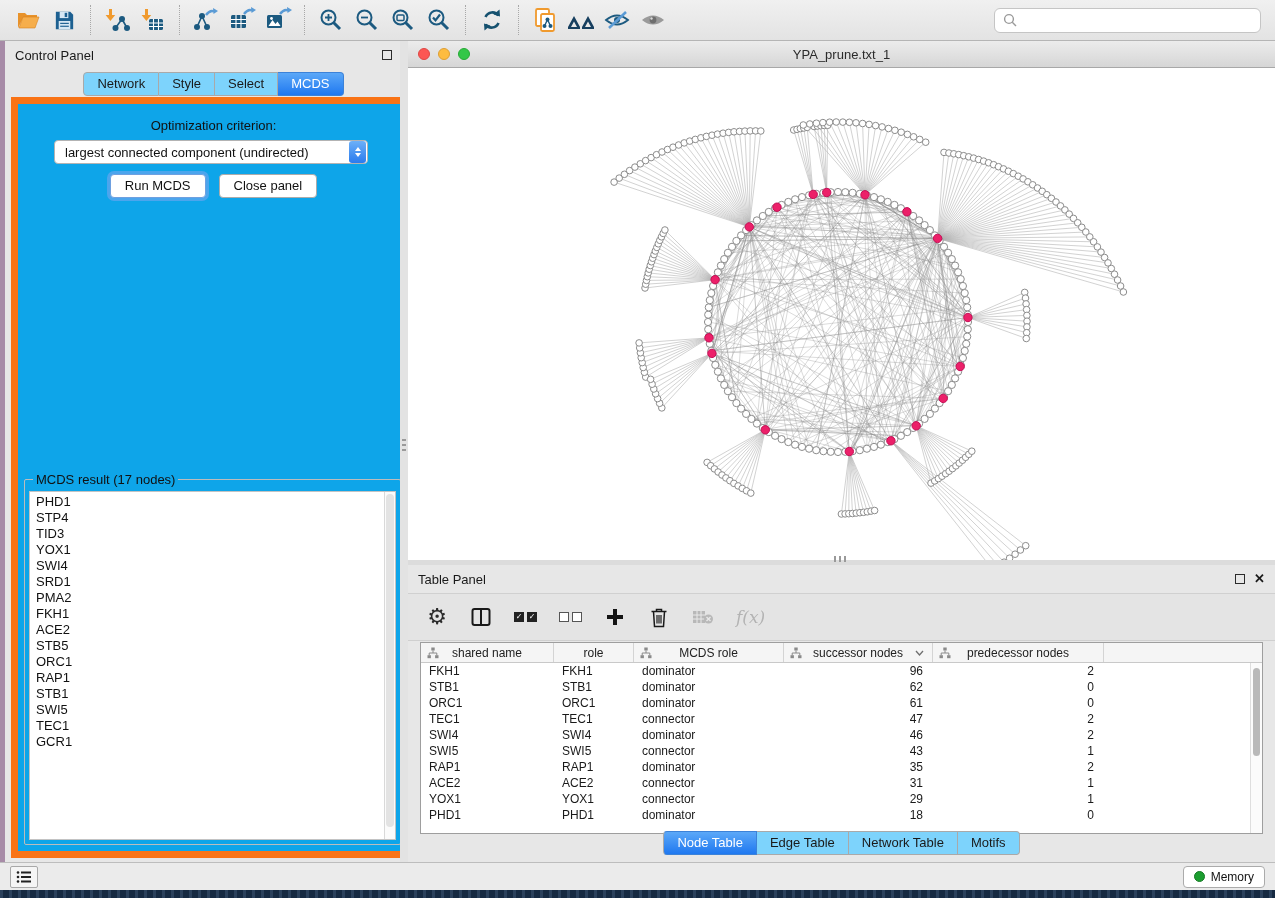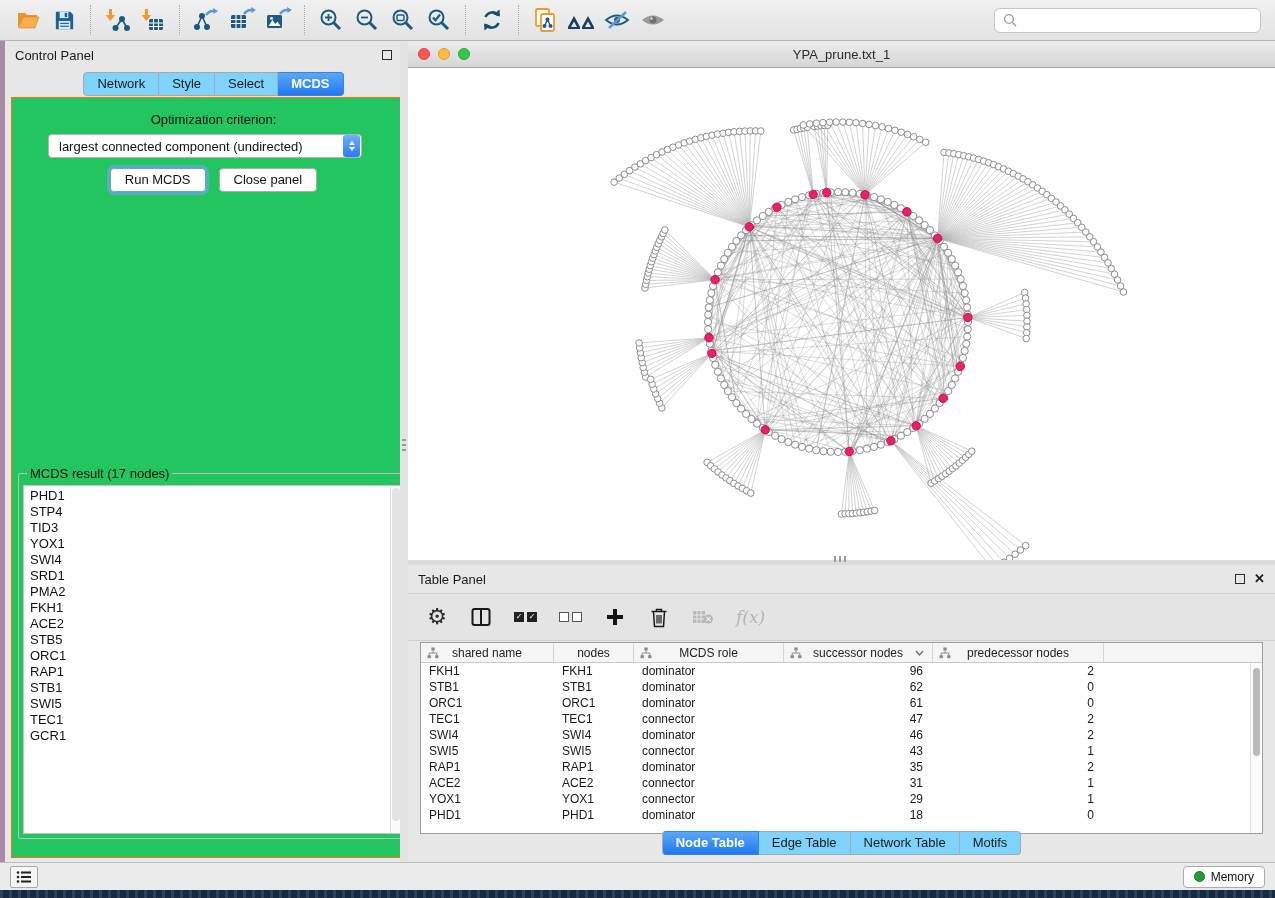--- a/index.html
+++ b/index.html
@@ -31,24 +31,24 @@
   .panel-title { font-size:13px; color:#1a1a1a; }
   .panel-winbtns { margin-left:auto; display:flex; align-items:center; gap:9px; }
   .float-btn { width:10px; height:10px; border:1.6px solid #2b2b2b; display:inline-block; }
   .close-btn { font-size:13px; font-weight:bold; color:#1a1a1a; line-height:10px; }
 
   #control-tabs { position:absolute; left:0; right:0; top:31px; display:flex; justify-content:center; }
   .seg { background:#7dd3fc; border:1px solid #a9a9a9; border-left:none; padding:3px 13px 4px;
     font-size:13px; color:#1a1a1a; cursor:default; }
   .seg:first-child { border-left:1px solid #a9a9a9; border-radius:4px 0 0 4px; }
   .seg:last-child { border-radius:0 4px 4px 0; }
-  .seg-active { background:linear-gradient(#5ba8f8,#1f78f0); border-color:#3c82d8; color:#fff;font-weight:bold; }
+  .seg-active { background:linear-gradient(#5ba8f8,#1f78f0); border-color:#3c82d8; color:#fff; }
 
   .cp-inner { position:absolute; left:6px; right:6px; top:56px; bottom:4px;
-    background:#22c55e; border:1px solid #f97316; }
+    background:#0ea5e9; border:7px solid #f97316; }
   .opt-label { position:absolute; left:0; right:0; top:14px; text-align:center; font-size:13px; color:#111; }
   .dropdown { position:absolute; left:36px; top:36px; width:314px; height:24px; background:#fff;
     border:1px solid #b3b3b3; border-radius:4px; display:flex; align-items:center; }
   .dropdown-text { flex:1; font-size:13px; color:#111; padding-left:10px; }
   .dropdown-stepper { width:17px; height:22px; margin-right:1px; border-radius:3px;
     background:linear-gradient(#6cb0f8,#2a7bee); display:flex; flex-direction:column;
     align-items:center; justify-content:center; gap:2px; }
   .arr-up { width:0; height:0; border-left:3.5px solid transparent; border-right:3.5px solid transparent; border-bottom:4.5px solid #fff; }
   .arr-dn { width:0; height:0; border-left:3.5px solid transparent; border-right:3.5px solid transparent; border-top:4.5px solid #fff; }
   .btn-row { position:absolute; left:0; right:0; top:70px; display:flex; justify-content:center; gap:13px; }
@@ -1208,21 +1208,21 @@
           <div class="th" style="width: 133px;">
             <svg width="12" height="12" viewBox="0 0 12 12" class="shared-ic">
               <rect x="4.3" y="0.5" width="3.4" height="3" fill="#8a8a8a"></rect>
               <rect x="0.5" y="8.2" width="3.4" height="3" fill="#8a8a8a"></rect>
               <rect x="8.1" y="8.2" width="3.4" height="3" fill="#8a8a8a"></rect>
               <path d="M6 3.5v2.5M6 6H2.2v2.2M6 6h3.8v2.2" fill="none" stroke="#8a8a8a" stroke-width="1"></path>
             </svg>
             <span class="th-label">shared name</span>
           </div>
           <div class="th" style="width: 80px;">
-            <span class="th-label">nodes</span>
+            <span class="th-label">role</span>
           </div>
           <div class="th" style="width: 150px;">
             <svg width="12" height="12" viewBox="0 0 12 12" class="shared-ic">
               <rect x="4.3" y="0.5" width="3.4" height="3" fill="#8a8a8a"></rect>
               <rect x="0.5" y="8.2" width="3.4" height="3" fill="#8a8a8a"></rect>
               <rect x="8.1" y="8.2" width="3.4" height="3" fill="#8a8a8a"></rect>
               <path d="M6 3.5v2.5M6 6H2.2v2.2M6 6h3.8v2.2" fill="none" stroke="#8a8a8a" stroke-width="1"></path>
             </svg>
             <span class="th-label">MCDS role</span>
           </div>

